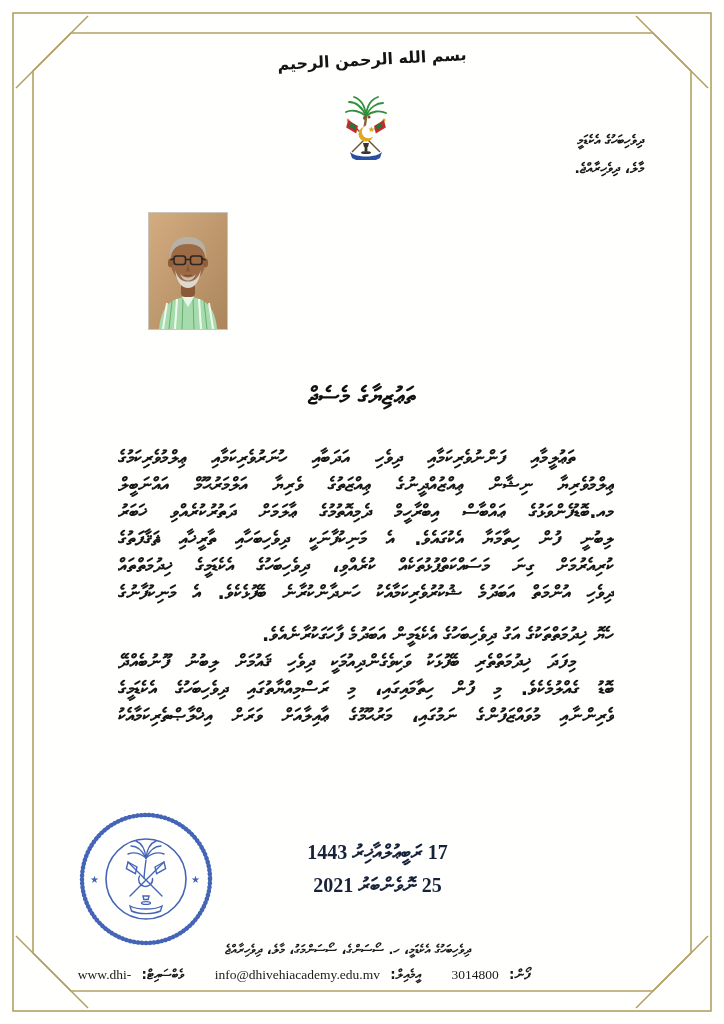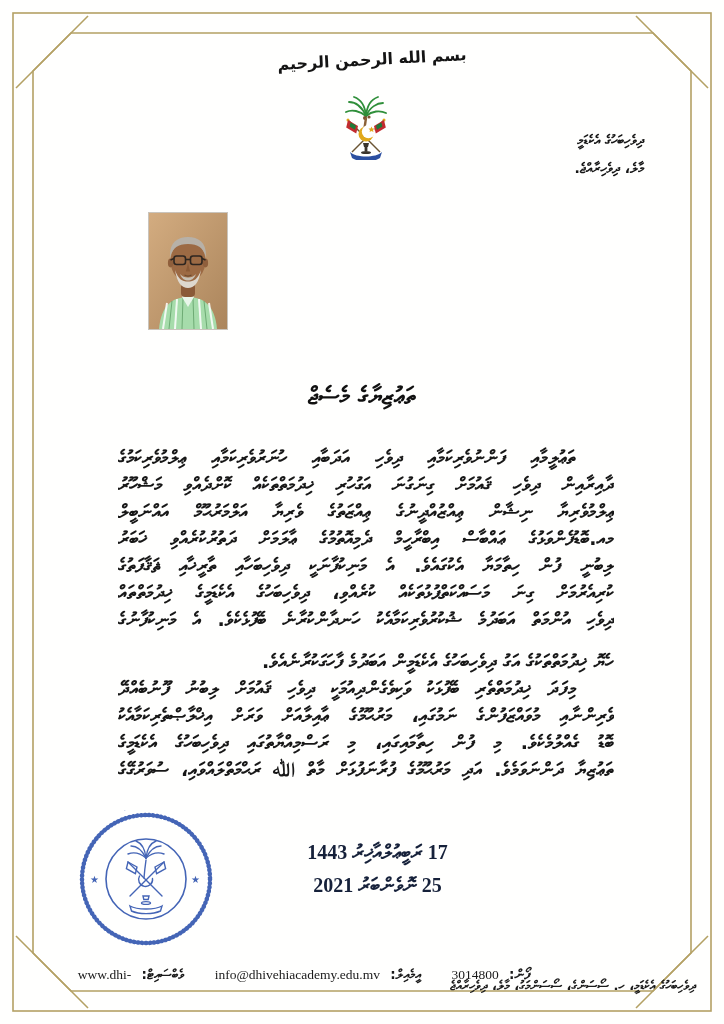--- a/index.html
+++ b/index.html
@@ -36,22 +36,22 @@
   .closing{
     margin-top:0;padding-right:58px;text-align:right;text-align-last:right;height:27px;
   }
   .dates{
     position:absolute;top:836px;left:275px;width:205px;direction:rtl;text-align:center;
     font-size:20px;line-height:33px;color:#16213a;
     font-family:"Liberation Serif","DejaVu Sans",serif;font-weight:600;
   }
   .seal{position:absolute;top:810px;left:77px;opacity:.92;}
   .footer-address{
-    position:absolute;top:942px;left:0;width:696px;direction:rtl;
-    font-size:13px;font-weight:bold;color:#1a1a1a;margin-top:36px;
+    position:absolute;top:942px;left:0;width:696px;text-align:center;direction:rtl;
+    font-size:13px;font-weight:bold;color:#1a1a1a;
   }
   .footer-contact{
     position:absolute;top:966px;left:0;width:608px;text-align:center;direction:rtl;
     font-size:13.5px;color:#1a1a1a;
   }
   .footer-contact .lbl{font-weight:bold;font-family:"DejaVu Sans",sans-serif;margin-left:6px;}
   .footer-contact .val{direction:ltr;unicode-bidi:embed;font-family:"Liberation Serif","DejaVu Serif",serif;margin-left:26px;}
   .footer-contact .val.last{margin-left:0;}
 </style>
 </head>
@@ -152,31 +152,29 @@
       <path d="M31,61 C33,63.5 36,64.5 39,64.5 C42,64.5 45,63.5 47,61 C45,66 42,67.5 39,67.5 C36,67.5 33,66 31,61 Z" fill="#c7c0b4"></path>
 
       <path d="M35.5,62 C37.5,63.2 40.5,63.2 42.5,62" stroke="#6e4a2e" stroke-width="1.2" fill="none"></path>
     </svg>
   </div>
 
   <div class="title">ތަޢުޒިޔާގެ މެސެޖް</div>
 
   <div class="body-block">
     <div class="bline first">ތަޢުލީމާއި ފަންނުވެރިކަމާއި ދިވެހި އަދަބާއި ހުނަރުވެރިކަމާއި ޢިލްމުވެރިކަމުގެ</div>
-    <div class="bline">ދާއިރާއިން ދިވެހި ޤައުމަށް ގިނަގުނަ އަގުހުރި ޚިދުމަތްތަކެއް ކޮށްދެއްވި މަޝްހޫރު</div>
     <div class="bline">ޢިލްމުވެރިޔާ ނިޝާން ޢިއްޒުއްދީނުގެ ޢިއްޒަތުގެ ވެރިޔާ އަލްމަރުޙޫމް އައްނަބީލް</div>
     <div class="bline">މއ.ބޮޑުފެންވަޅުގެ ޢައްބާސް އިބްރާހީމް ދެމިއޮތުމުގެ ޢާލަމަށް ދަތުރުކުރެއްވި ޚަބަރު</div>
     <div class="bline">ލިބުނީ ފުން ހިތާމަޔާ އެކުގައެވެ. އެ މަނިކުފާނަކީ ދިވެހިބަހާއި ތާރީޚާއި ޘަޤާފަތުގެ</div>
     <div class="bline">ކުރިއެރުމަށް ގިނަ މަސައްކަތްޕުޅުތަކެއް ކުރެއްވި، ދިވެހިބަހުގެ އެކެޑަމީގެ ޚިދުމަތްތައް</div>
     <div class="bline">ދިވެހި އުންމަތް އަބަދުމެ ޝުކުރުވެރިކަމާއެކު ހަނދާންކުރާނެ ބޭފުޅެކެވެ. އެ މަނިކުފާނުގެ</div>
     <div class="bline last">ހެޔޮ ޚިދުމަތްތަކުގެ އަގު ދިވެހިބަހުގެ އެކެޑަމީން އަބަދުމެ ފާހަގަކުރާނެއެވެ.</div>
     <div class="bline first">މިފަދަ ޚިދުމަތްތެރި ބޭފުޅަކު ވަކިވެގެންދިއުމަކީ ދިވެހި ޤައުމަށް ލިބުނު ފޫނުބެއްދޭ</div>
+    <div class="bline">ބޮޑު ގެއްލުމެކެވެ. މި ފުން ހިތާމައިގައި، މި ރަސްމިއްޔާތުގައި ދިވެހިބަހުގެ އެކެޑަމީގެ</div>
     <div class="bline">ވެރިންނާއި މުވައްޒަފުންގެ ނަމުގައި، މަރުޙޫމުގެ ޢާއިލާއަށް ވަރަށް އިޚްލާޞްތެރިކަމާއެކު</div>
-    <div class="bline">ބޮޑު ގެއްލުމެކެވެ. މި ފުން ހިތާމައިގައި، މި ރަސްމިއްޔާތުގައި ދިވެހިބަހުގެ އެކެޑަމީގެ</div>
-    <div class="bline">ތަޢުޒިޔާ ދަންނަވަމެވެ. އަދި މަރުޙޫމުގެ ފުރާނަފުޅަށް މާތް ﷲ ރަޙްމަތްލައްވައި، ސުވަރުގޭގެ</div>
   </div>
 
   <div class="dates">
     <div>17 ރަބީޢުލްއާޚިރު 1443</div>
     <div>25 ނޮވެންބަރު 2021</div>
   </div>
 
   <svg class="seal" width="138" height="138" viewBox="0 0 138 138" aria-hidden="true">
     <defs>
       <path id="sealTop" d="M 22.8,52.9 A 48,48 0 1 1 115.2,52.9"></path>

